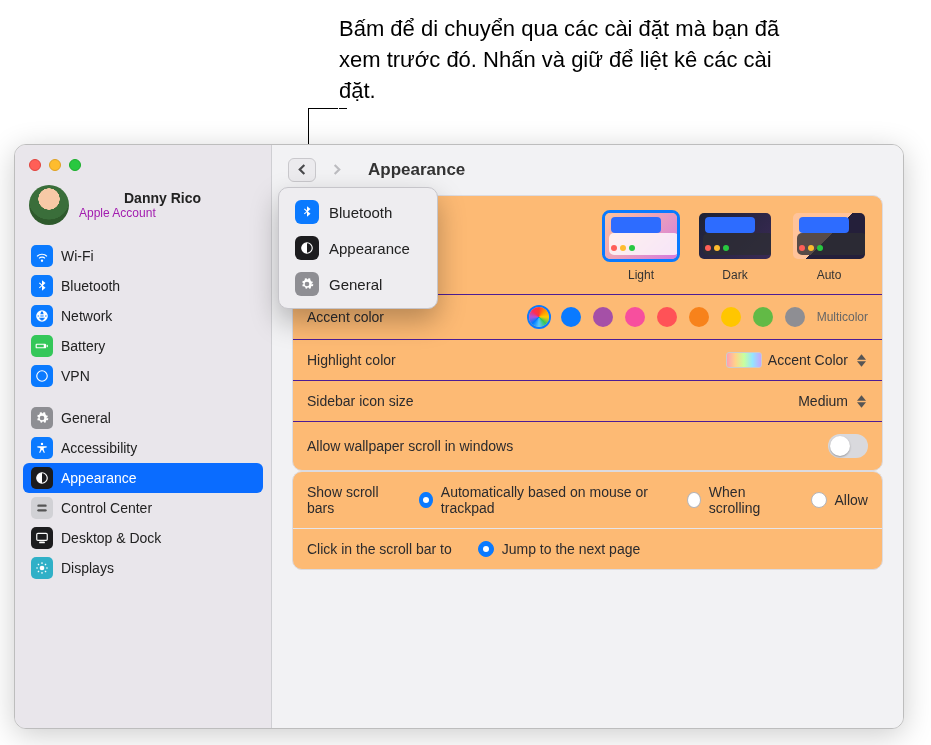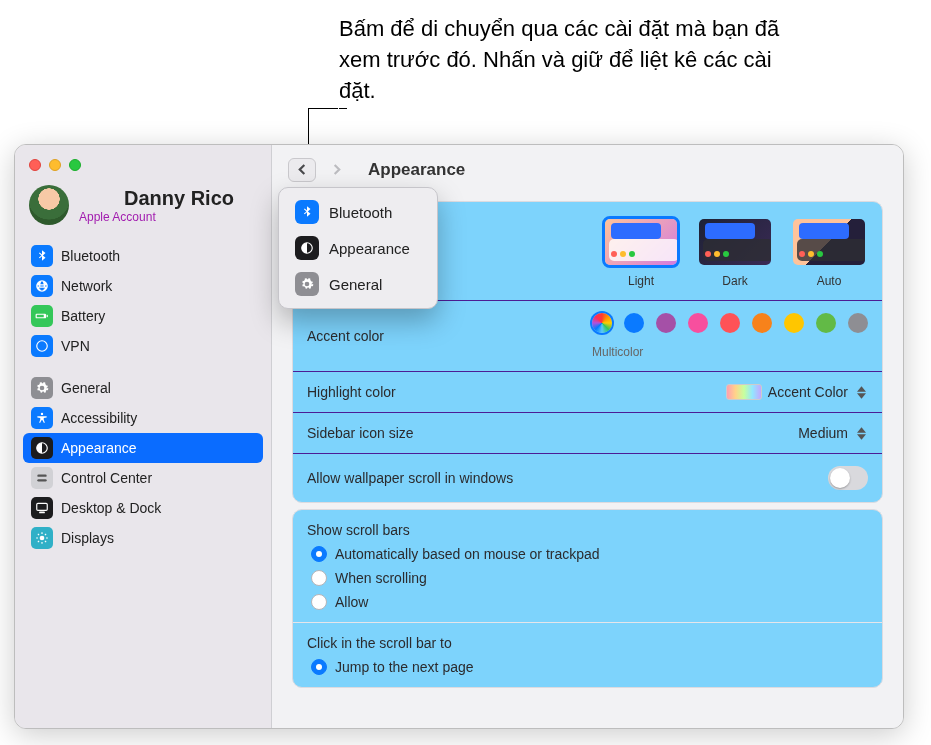--- a/index.html
+++ b/index.html
@@ -74,21 +74,21 @@
   }
   .account {
     display:flex; align-items:center; gap:10px;
     padding: 6px 14px 14px 14px;
   }
   .avatar {
     width:40px; height:40px; border-radius:50%;
     background: radial-gradient(circle at 50% 35%, #f7c9a6 0 32%, #3a6e3a 33% 62%, #2e5a2c 63% 100%);
     position:relative; overflow:hidden;
   }
-  .account-text .name { font-size:20px; font-weight:600; color:#222;padding-left:45px;}
+  .account-text .name { font-size:14px; font-weight:600; color:#222;padding-left:45px;}
   .account-text .sub { font-size:12px; color:#a21caf;}
   .nav { padding: 0 8px 8px; overflow: hidden;}
   .nav-group { margin-top: 2px; }
   .nav-item {
     display:flex; align-items:center; gap:8px;
     padding:4px 8px; border-radius:6px;
     font-size:14px; color:#222; cursor:default;
   }
   .nav-item.selected { background:#0a6cff; color:#fff; }
   .icon-box {
@@ -115,22 +115,22 @@
     width:28px; height:24px; border-radius:6px;
     display:flex; align-items:center; justify-content:center;
     background:#ecebee; border:1px solid #c9c8cc;
   }
   .navbtn.nohl { background:transparent; border-color:transparent;}
   .navbtn svg { width:11px; height:11px; stroke:#4a4a4d; stroke-width:2.4; fill:none;}
   .title { font-size:17px; font-weight:700; color:#333; margin-left:12px;}
   .body { padding: 0 20px 12px 20px; }
 
   .section {
-    background:#7dd3fc; border:1px solid #dcdbe0; border-radius:10px;
-    margin-top:6px; padding: 0;
+    background:#fdba74; border:1px solid #dcdbe0; border-radius:10px;
+    margin-top:0; padding: 0;
   }
   .row {
     display:flex; align-items:center; padding:12px 14px;
     border-top:1px solid #4c1d95;
   }
   .row:first-child { border-top:none;}
   .row-label { font-size:14px; color:#2b2b2e; flex:0 0 auto; }
   .row-grow { flex:1; }
   .appearance-row { align-items:flex-start; padding-top:14px; padding-bottom:12px;}
   .appearance-opts { display:flex; gap:16px; margin-left:auto;}
@@ -152,21 +152,21 @@
     position:absolute; left:6px; bottom:8px; display:flex; gap:3px;
   }
   .thumb .dots span{ width:6px; height:6px; border-radius:50%;}
   .thumb .d1{background:#ff5f57;} .thumb .d2{background:#febc2e;} .thumb .d3{background:#28c840;}
   .thumb .panel {
     position:absolute; left:4px; bottom:4px; width:70px; height:22px; border-radius:5px;
   }
   .thumb.light .panel{ background:#ffffffcc;}
   .thumb.dark .panel, .thumb.auto .panel{ background:#2d2d33cc;}
 
-  .swatches { display:flex; gap:12px; align-items:flex-start; margin-left:auto; flex-direction:column;}
+  .swatches { display:flex; gap:12px; align-items:center; margin-left:auto; flex-direction:row;}
   .swatch-row { display:flex; gap:12px;}
   .swatch {
     width:20px; height:20px; border-radius:50%; cursor:default;
   }
   .swatch.multi {
     background: conic-gradient(#ff3b30,#ff9500,#ffcc00,#34c759,#5ac8fa,#007aff,#af52de,#ff2d55,#ff3b30);
     box-shadow: 0 0 0 2px #0a7aff;
   }
   .sw-blue{background:#0a7aff;} .sw-purple{background:#a550a7;} .sw-pink{background:#f74f9e;}
   .sw-red{background:#ff5257;} .sw-orange{background:#f7821b;} .sw-yellow{background:#ffc600;}
@@ -185,21 +185,21 @@
   .chev svg{width:9px;height:6px; fill:#555;}
 
   .switch {
     width:40px; height:24px; border-radius:12px; background:#d9d9dd; position:relative;
   }
   .switch::after{
     content:""; position:absolute; left:2px; top:2px; width:20px; height:20px;
     background:#fff; border-radius:50%; box-shadow:0 1px 2px rgba(0,0,0,.3);
   }
 
-  .radio-group { display:flex; flex-direction:column; gap:8px; padding:12px 14px;}
+  .radio-group { display:flex; flex-direction:row; gap:22px; padding:12px 14px;}
   .section-title { font-size:14px; color:#2b2b2e; }
   .radio { display:flex; align-items:center; gap:8px; font-size:14px; color:#2b2b2e; padding-left:4px;}
   .radio-dot {
     width:16px; height:16px; border-radius:50%; border:1.5px solid #b5b5b9; background:#fff;
     display:flex; align-items:center; justify-content:center;
   }
   .radio-dot.checked { border-color:#0a7aff; background:#0a7aff;}
   .radio-dot.checked::after{ content:""; width:6px; height:6px; border-radius:50%; background:#fff;}
 
   
@@ -239,20 +239,28 @@
     <div class="account">
       <div class="avatar"></div>
       <div class="account-text">
         <div class="name">Danny Rico</div>
         <div class="sub">Apple Account</div>
       </div>
     </div>
 
     <div class="nav">
       <div class="nav-group">
+        <div class="nav-item">
+          <span class="icon-box ib-blue">
+              <svg viewBox="0 0 24 24">
+                <path d="M12 18a2 2 0 110 4 2 2 0 010-4zm0-5c2.2 0 4.2.9 5.7 2.3l-1.4 1.4A6 6 0 0012 15a6 6 0 00-4.3 1.7l-1.4-1.4A8 8 0 0112 13zm0-5c3.6 0 6.8 1.5 9.2 3.8l-1.4 1.4A11 11 0 0012 10 11 11 0 004.2 13.2l-1.4-1.4A13 13 0 0112 8z"></path>
+              </svg>
+            </span>
+          <span>Wi-Fi</span>
+        </div>
         <div class="nav-item">
           <span class="icon-box ib-blue">
               <svg viewBox="0 0 24 24">
                 <path d="M12 2l6 5-4.5 4 4.5 4-6 5v-7.5L8 16l-1.2-1.4L11 11 6.8 7.4 8 6l4 3.5V2z"></path>
               </svg>
             </span>
           <span>Bluetooth</span>
         </div>
         <div class="nav-item">
           <span class="icon-box ib-blue">

